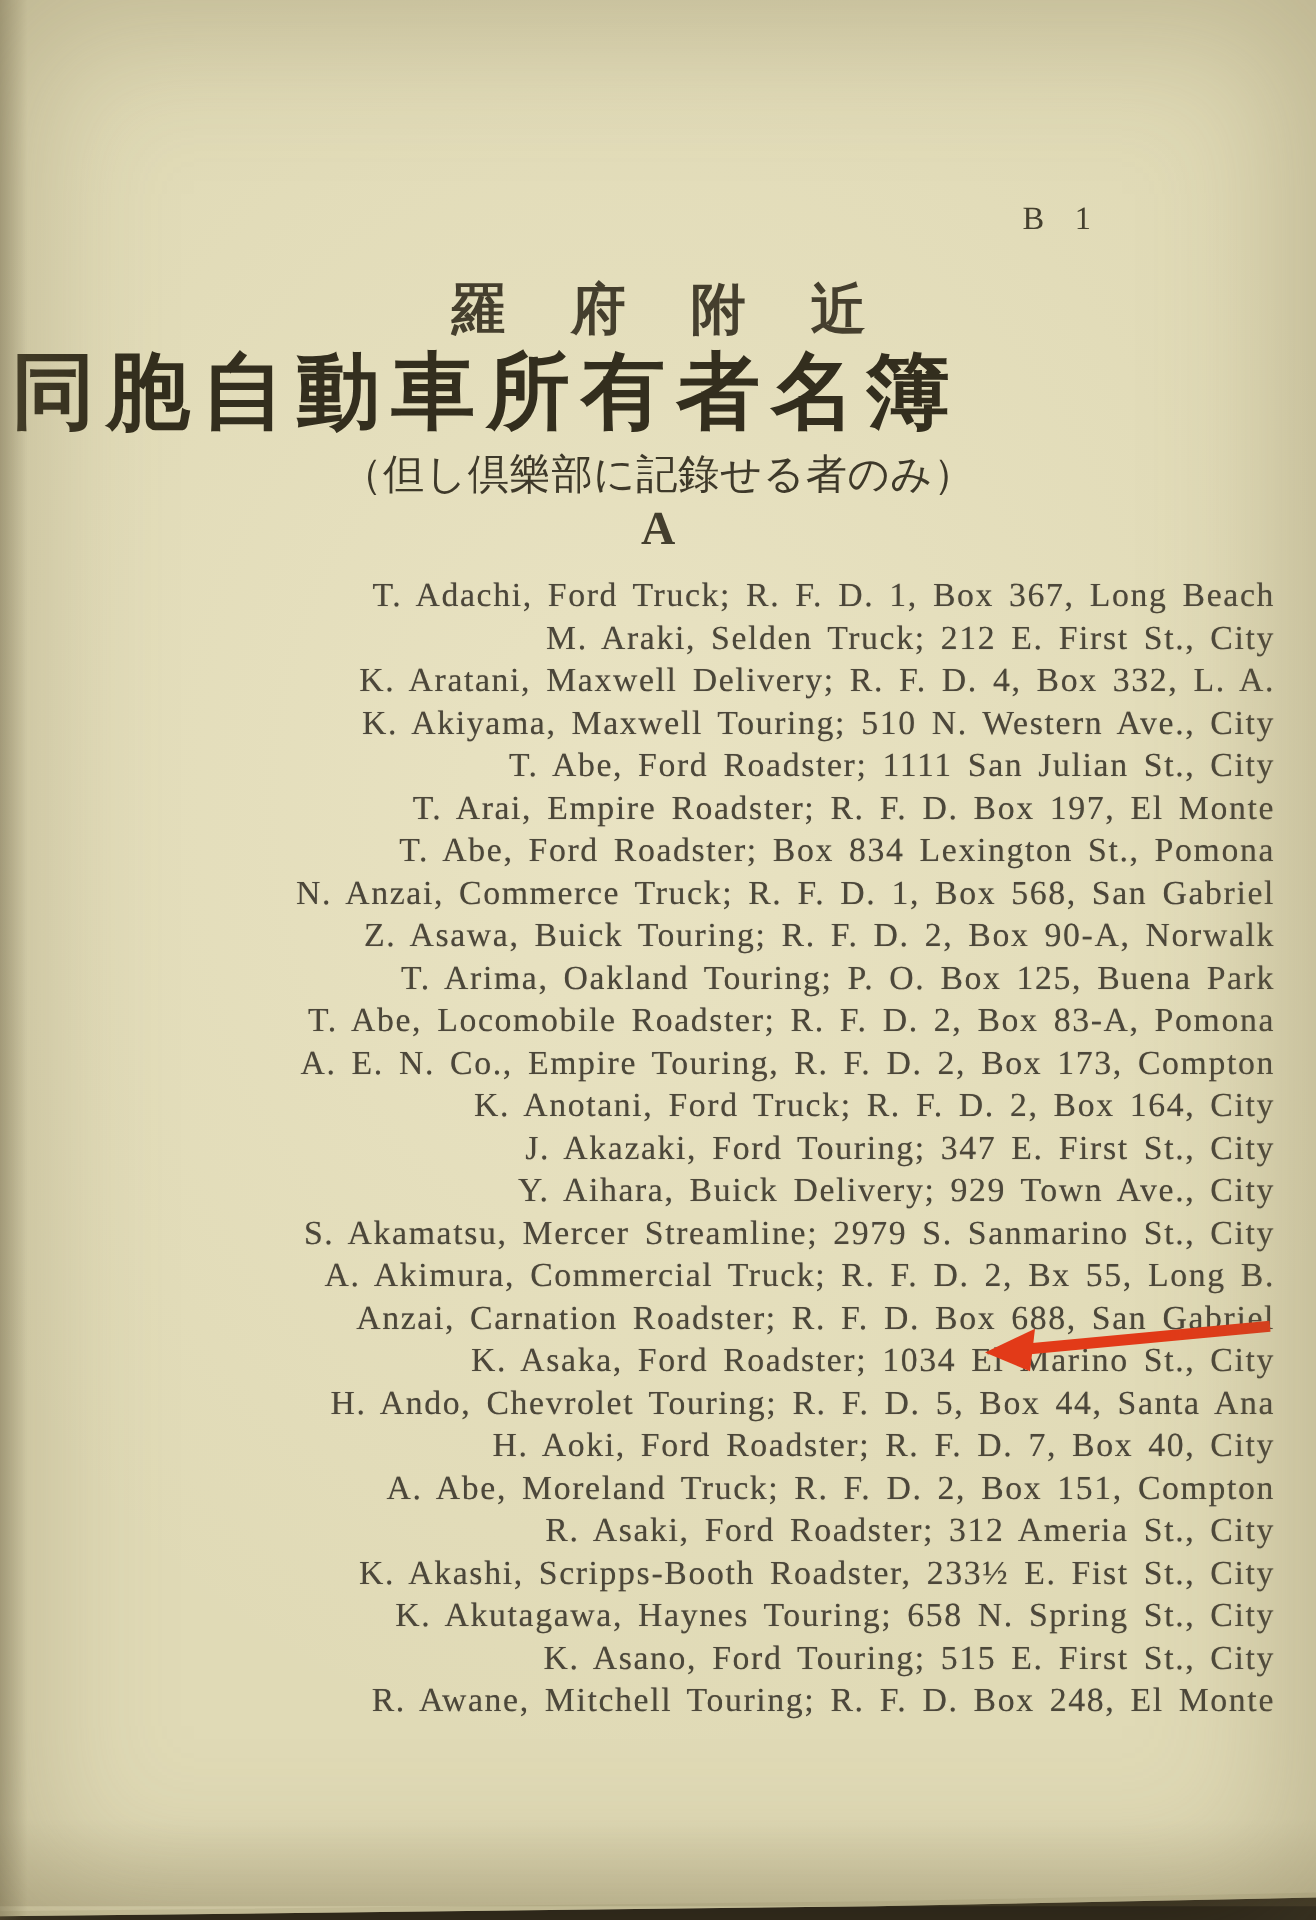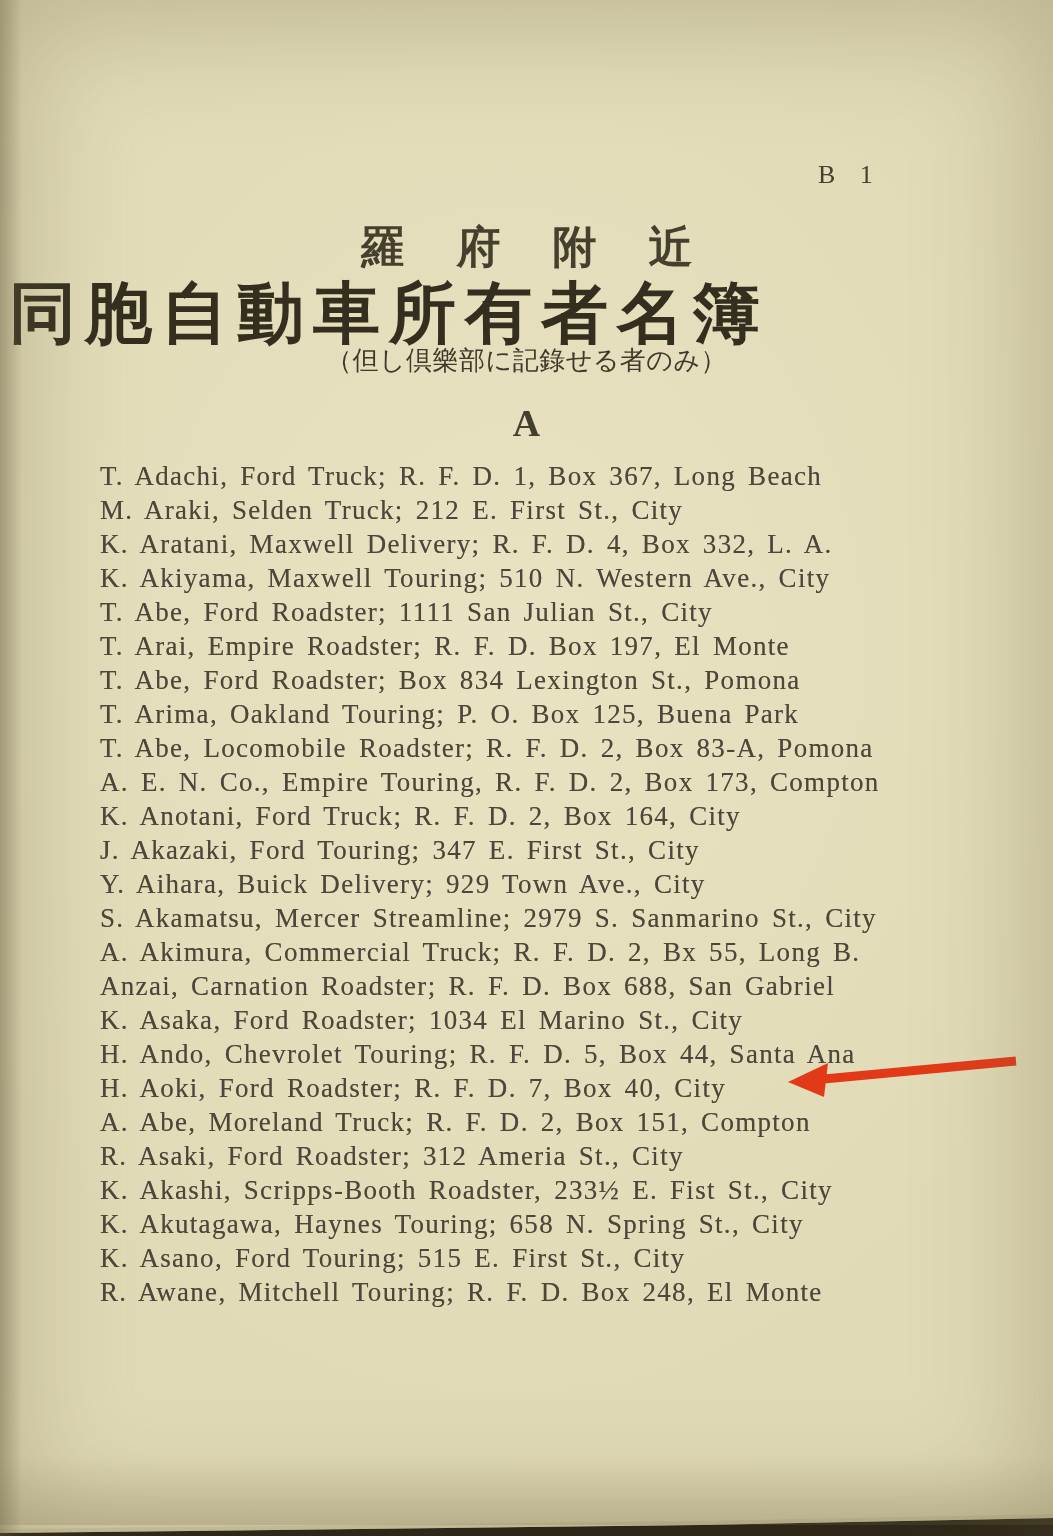--- a/index.html
+++ b/index.html
@@ -74,43 +74,44 @@
     text-align: left;
     font-size: 67px;
     font-weight: bold;
     letter-spacing: 9px;
     text-indent: 9px;
     color: #332e1e;
     white-space: nowrap;
   }
   .subtitle {
     position: absolute;
-    top: 343px; left: 0;
+    top: 357px; left: 0;
     width: 100%;
     text-align: center;
-    font-size: 26px;
+    font-size: 33px;
     letter-spacing: 0.5px;
     color: #3e392a;
     white-space: nowrap;
   }
   .section-letter {
     position: absolute;
     top: 401px; left: 0;
     width: 100%;
     text-align: center;
     font-size: 38px;
     font-weight: bold;
     color: #433e2d;
   }
 
   .owner-list {
     position: absolute;
     top: 459px;
     left: 100px;
     width: 920px;
+    text-align: right;
   }
   .owner-entry {
     height: 34px;
     line-height: 34px;
     font-size: 27px;
     letter-spacing: 1.3px;
     word-spacing: 4px;
     white-space: nowrap;
     color: #4c473a;
     text-shadow: 0 0 0.6px rgba(76,71,58,0.55);
@@ -142,20 +143,22 @@
 
   <div class="owner-list">
 
   <div class="owner-entry">T. Adachi, Ford Truck; R. F. D. 1, Box 367, Long Beach</div>
       <div class="owner-entry">M. Araki, Selden Truck; 212 E. First St., City</div>
       <div class="owner-entry">K. Aratani, Maxwell Delivery; R. F. D. 4, Box 332, L. A.</div>
       <div class="owner-entry">K. Akiyama, Maxwell Touring; 510 N. Western Ave., City</div>
       <div class="owner-entry">T. Abe, Ford Roadster; 1111 San Julian St., City</div>
       <div class="owner-entry">T. Arai, Empire Roadster; R. F. D. Box 197, El Monte</div>
       <div class="owner-entry">T. Abe, Ford Roadster; Box 834 Lexington St., Pomona</div>
+      <div class="owner-entry">N. Anzai, Commerce Truck; R. F. D. 1, Box 568, San Gabriel</div>
+      <div class="owner-entry">Z. Asawa, Buick Touring; R. F. D. 2, Box 90-A, Norwalk</div>
       <div class="owner-entry">T. Arima, Oakland Touring; P. O. Box 125, Buena Park</div>
       <div class="owner-entry">T. Abe, Locomobile Roadster; R. F. D. 2, Box 83-A, Pomona</div>
       <div class="owner-entry">A. E. N. Co., Empire Touring, R. F. D. 2, Box 173, Compton</div>
       <div class="owner-entry">K. Anotani, Ford Truck; R. F. D. 2, Box 164, City</div>
       <div class="owner-entry">J. Akazaki, Ford Touring; 347 E. First St., City</div>
       <div class="owner-entry">Y. Aihara, Buick Delivery; 929 Town Ave., City</div>
       <div class="owner-entry">S. Akamatsu, Mercer Streamline; 2979 S. Sanmarino St., City</div>
       <div class="owner-entry">A. Akimura, Commercial Truck; R. F. D. 2, Bx 55, Long B.</div>
       <div class="owner-entry">Anzai, Carnation Roadster; R. F. D. Box 688, San Gabriel</div>
       <div class="owner-entry">K. Asaka, Ford Roadster; 1034 El Marino St., City</div>

